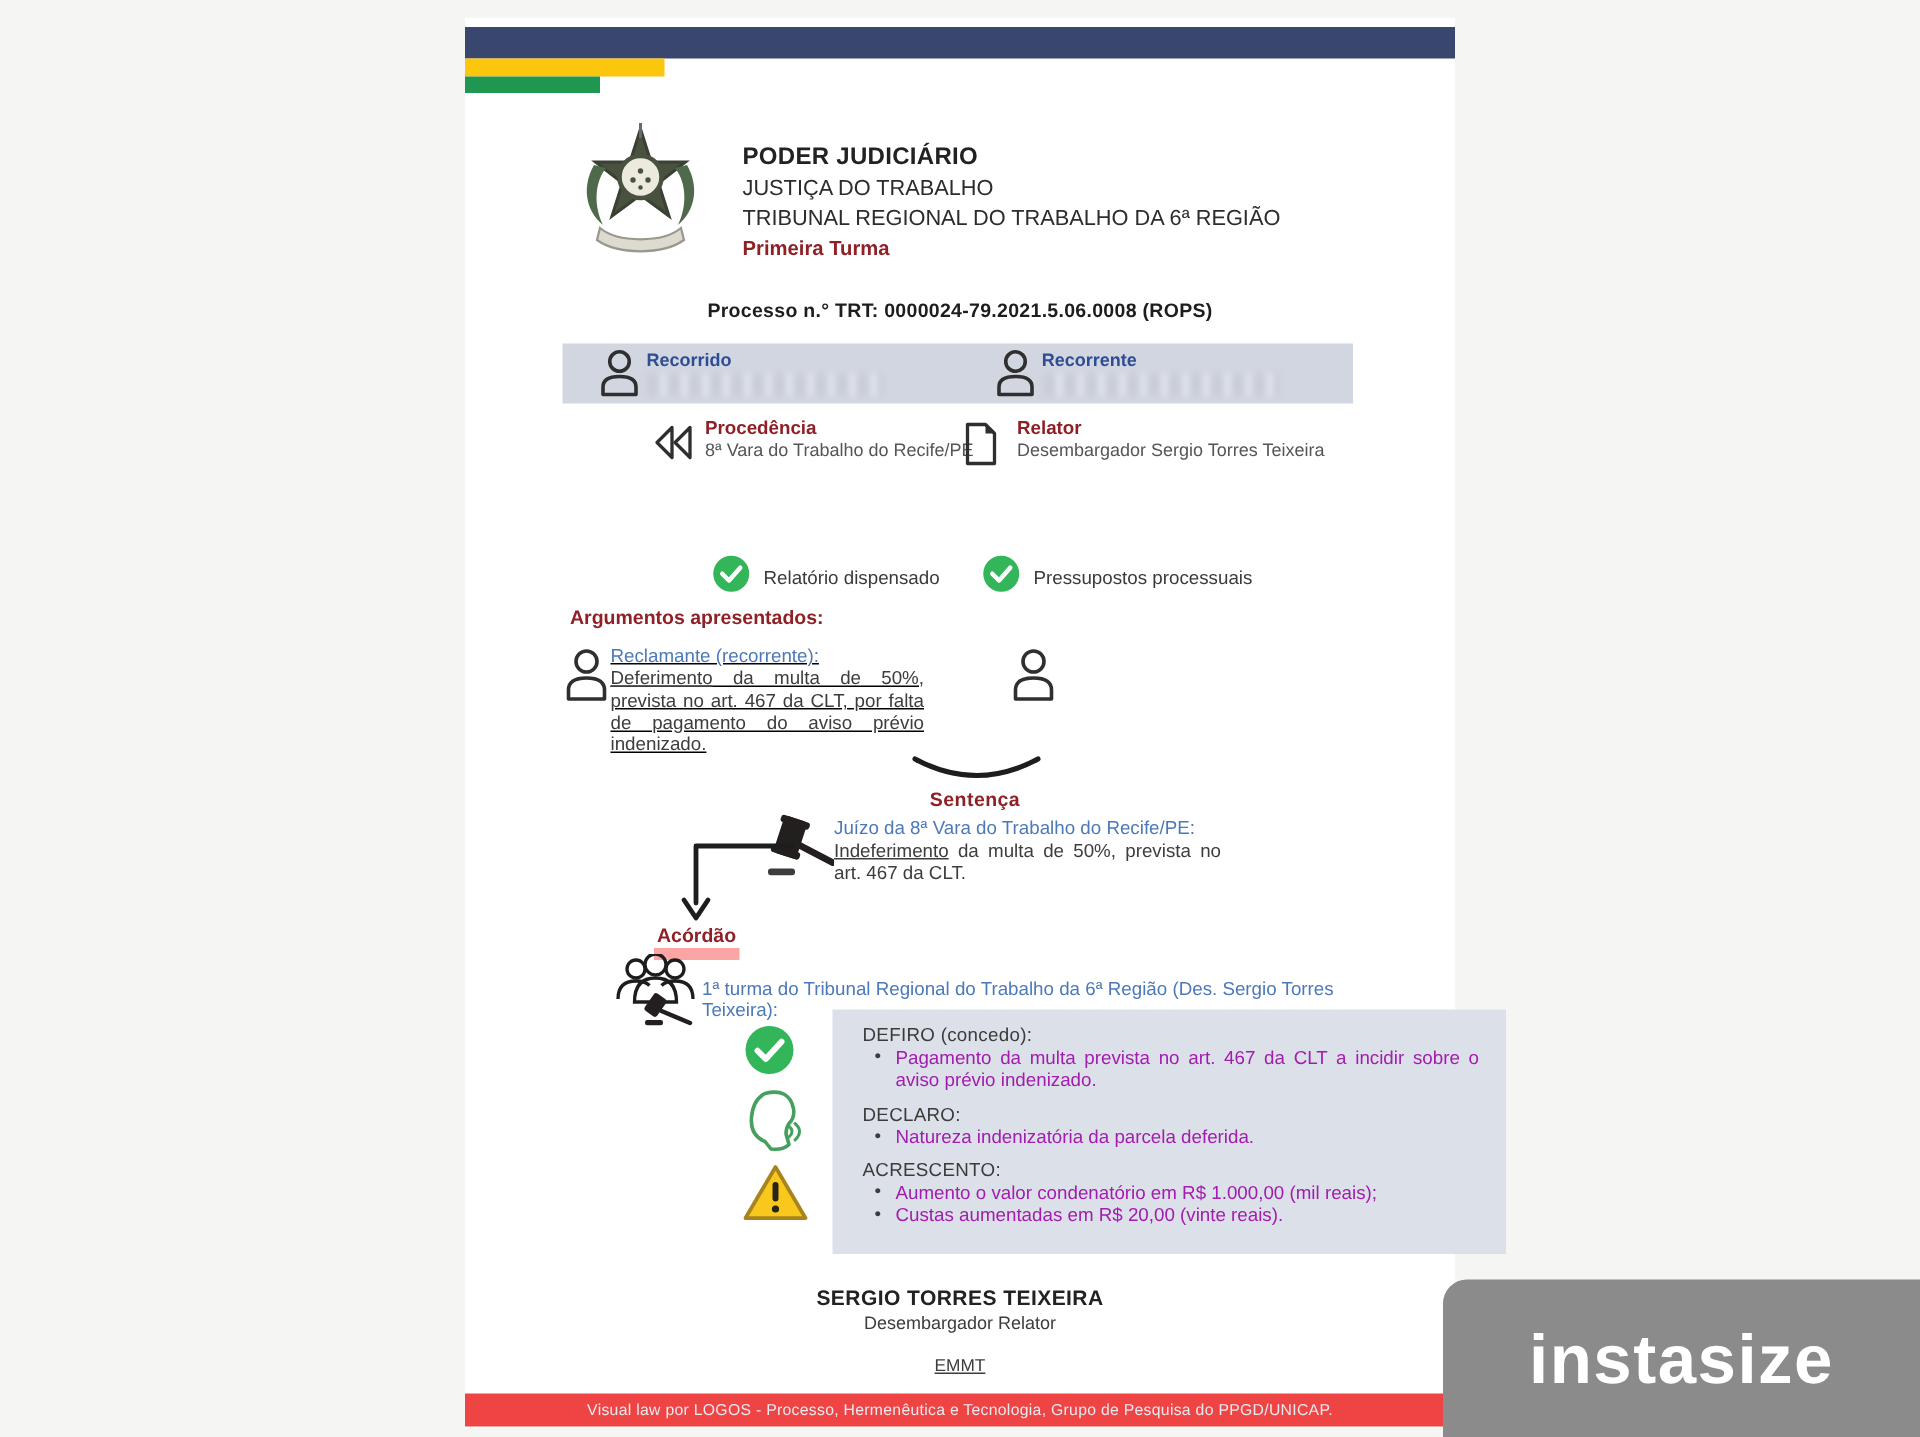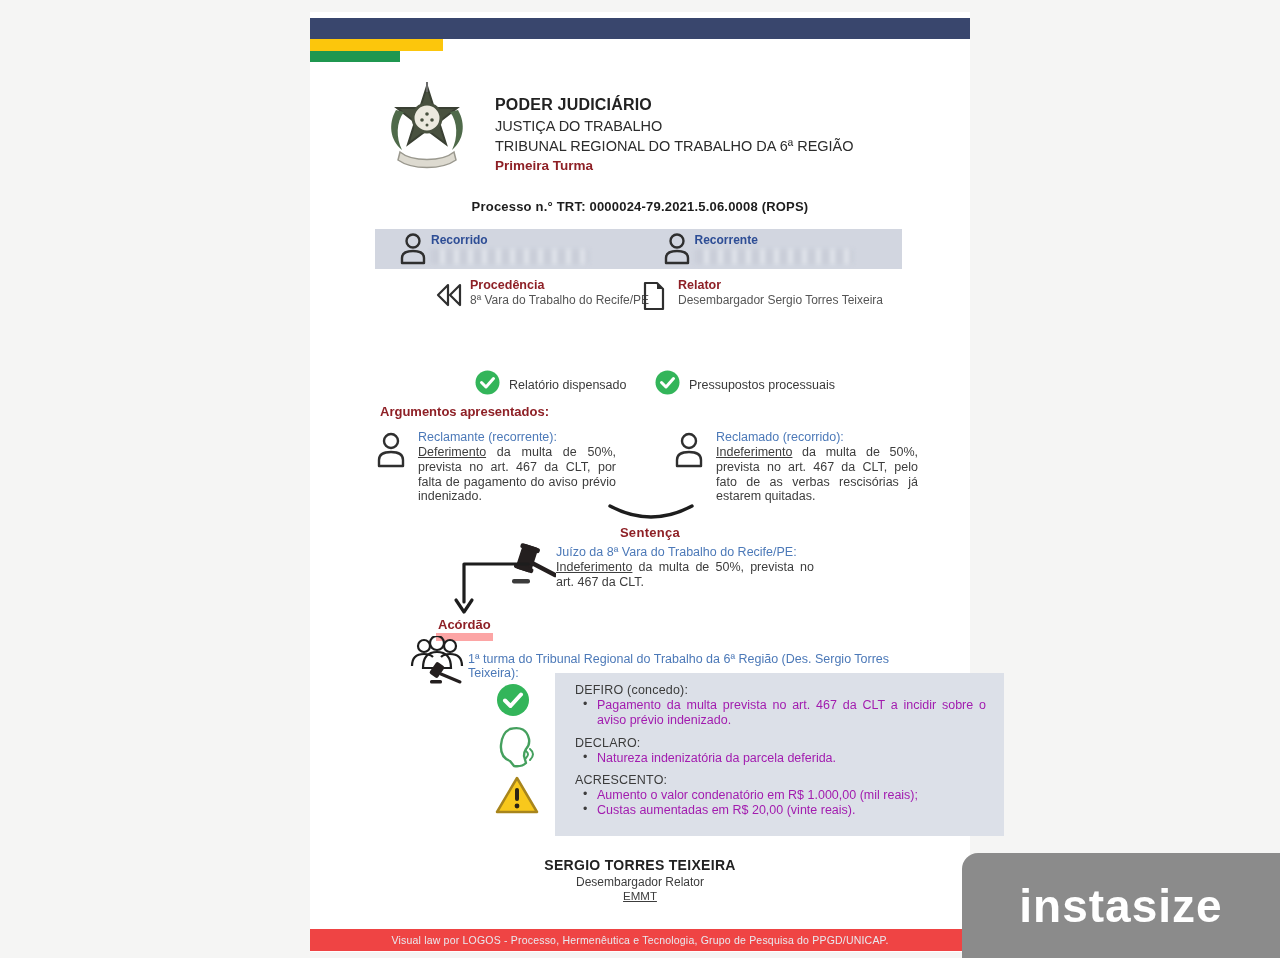--- a/index.html
+++ b/index.html
@@ -53,21 +53,21 @@
   .check1 { left:165px; top:358px; }
   .check2 { left:345px; top:358px; }
   .check-label { font-size:12.5px; color:#3a3a3a; }
 
   .arg-title { position:absolute; left:70px; top:392px; font-size:13px; font-weight:bold; color:#8e2026; }
 
   .arg-block { position:absolute; top:418px; }
   .arg-left  { left:66px;  width:240px; }
   .arg-right { left:364px; width:244px; }
   .arg-block .a-icon { position:absolute; left:0; top:2px; }
-  .arg-text { margin-left:42px; }
+  .arg-text { margin-left:31px;text-decoration:underline; }
   .arg-heading { font-size:12.5px; color:#4c79b8; margin-bottom:1px; }
   .arg-para { font-size:12.5px; color:#3d3d3d; text-align:justify; line-height:1.18; }
   .uline { text-decoration:underline; }
 
   .curve-svg { position:absolute; left:296px; top:490px; }
   .sentenca-title { position:absolute; left:250px; top:513px; width:180px; text-align:center;
       font-size:13px; font-weight:bold; color:#8e2026; letter-spacing:.3px; }
 
   .gavel { position:absolute; left:190px; top:531px; }
   .sent-block { position:absolute; left:246px; top:533px; width:258px; }
@@ -92,21 +92,21 @@
   .decision-box li::before { content:"•"; position:absolute; left:8px; top:-1px; color:#3d3d3d; }
 
   .side-icon { position:absolute; }
   .si-check { left:186px; top:671px; }
   .si-face  { left:186px; top:713px; }
   .si-warn  { left:184px; top:763px; }
 
   .signature { position:absolute; left:0; top:845px; width:660px; text-align:center; color:#222; }
   .sig-name { font-size:14px; font-weight:bold; letter-spacing:.3px; }
   .sig-role { font-size:12px; color:#3c3c3c; margin-top:2px; }
-  .sig-org  { font-size:11.5px; color:#3c3c3c; margin-top:1px;text-decoration:underline; }
+  .sig-org  { font-size:11.5px; color:#3c3c3c; margin-top:16px;text-decoration:underline; }
 
   .footer-bar { position:absolute; left:0; top:917px; width:660px; height:22px;
       background:#ef4444; display:flex; align-items:center; justify-content:center; }
   .footer-text { font-size:10.5px; color:#e8e9ef; letter-spacing:.2px; }
 
   .watermark { position:absolute; left:962px; top:853px; width:318px; height:105px;
       background:#8b8b8b; border-top-left-radius:16px;
       display:flex; align-items:center; justify-content:center; z-index:5; }
   .watermark span { color:#ffffff; font-size:46px; font-weight:bold; letter-spacing:1px; }
 </style>
@@ -232,24 +232,20 @@
     </div>
   </div>
 
   <div class="arg-block arg-right">
     <span class="a-icon">
       <svg width="30" height="36" viewBox="0 0 30 36">
         <circle cx="15" cy="9" r="7" fill="none" stroke="#2f2f2f" stroke-width="2.4"></circle>
         <path d="M3 34 L3 28 Q3 20 15 20 Q27 20 27 28 L27 34 Z" fill="none" stroke="#2f2f2f" stroke-width="2.4" stroke-linejoin="round"></path>
       </svg>
     </span>
-    <div class="arg-text">
-      <div class="arg-heading">Reclamado (recorrido):</div>
-      <div class="arg-para"><span class="uline">Indeferimento</span><span> da multa de 50%, prevista no art. 467 da CLT, pelo fato de as verbas rescisórias já estarem quitadas.</span></div>
-    </div>
   </div>
 
   <span class="curve-svg">
     <svg width="90" height="22" viewBox="0 0 90 22">
       <path d="M4 4 Q45 26 86 4" fill="none" stroke="#1d1d1d" stroke-width="3.4" stroke-linecap="round"></path>
     </svg>
   </span>
   <div class="sentenca-title">Sentença</div>
 
   <span class="gavel">

